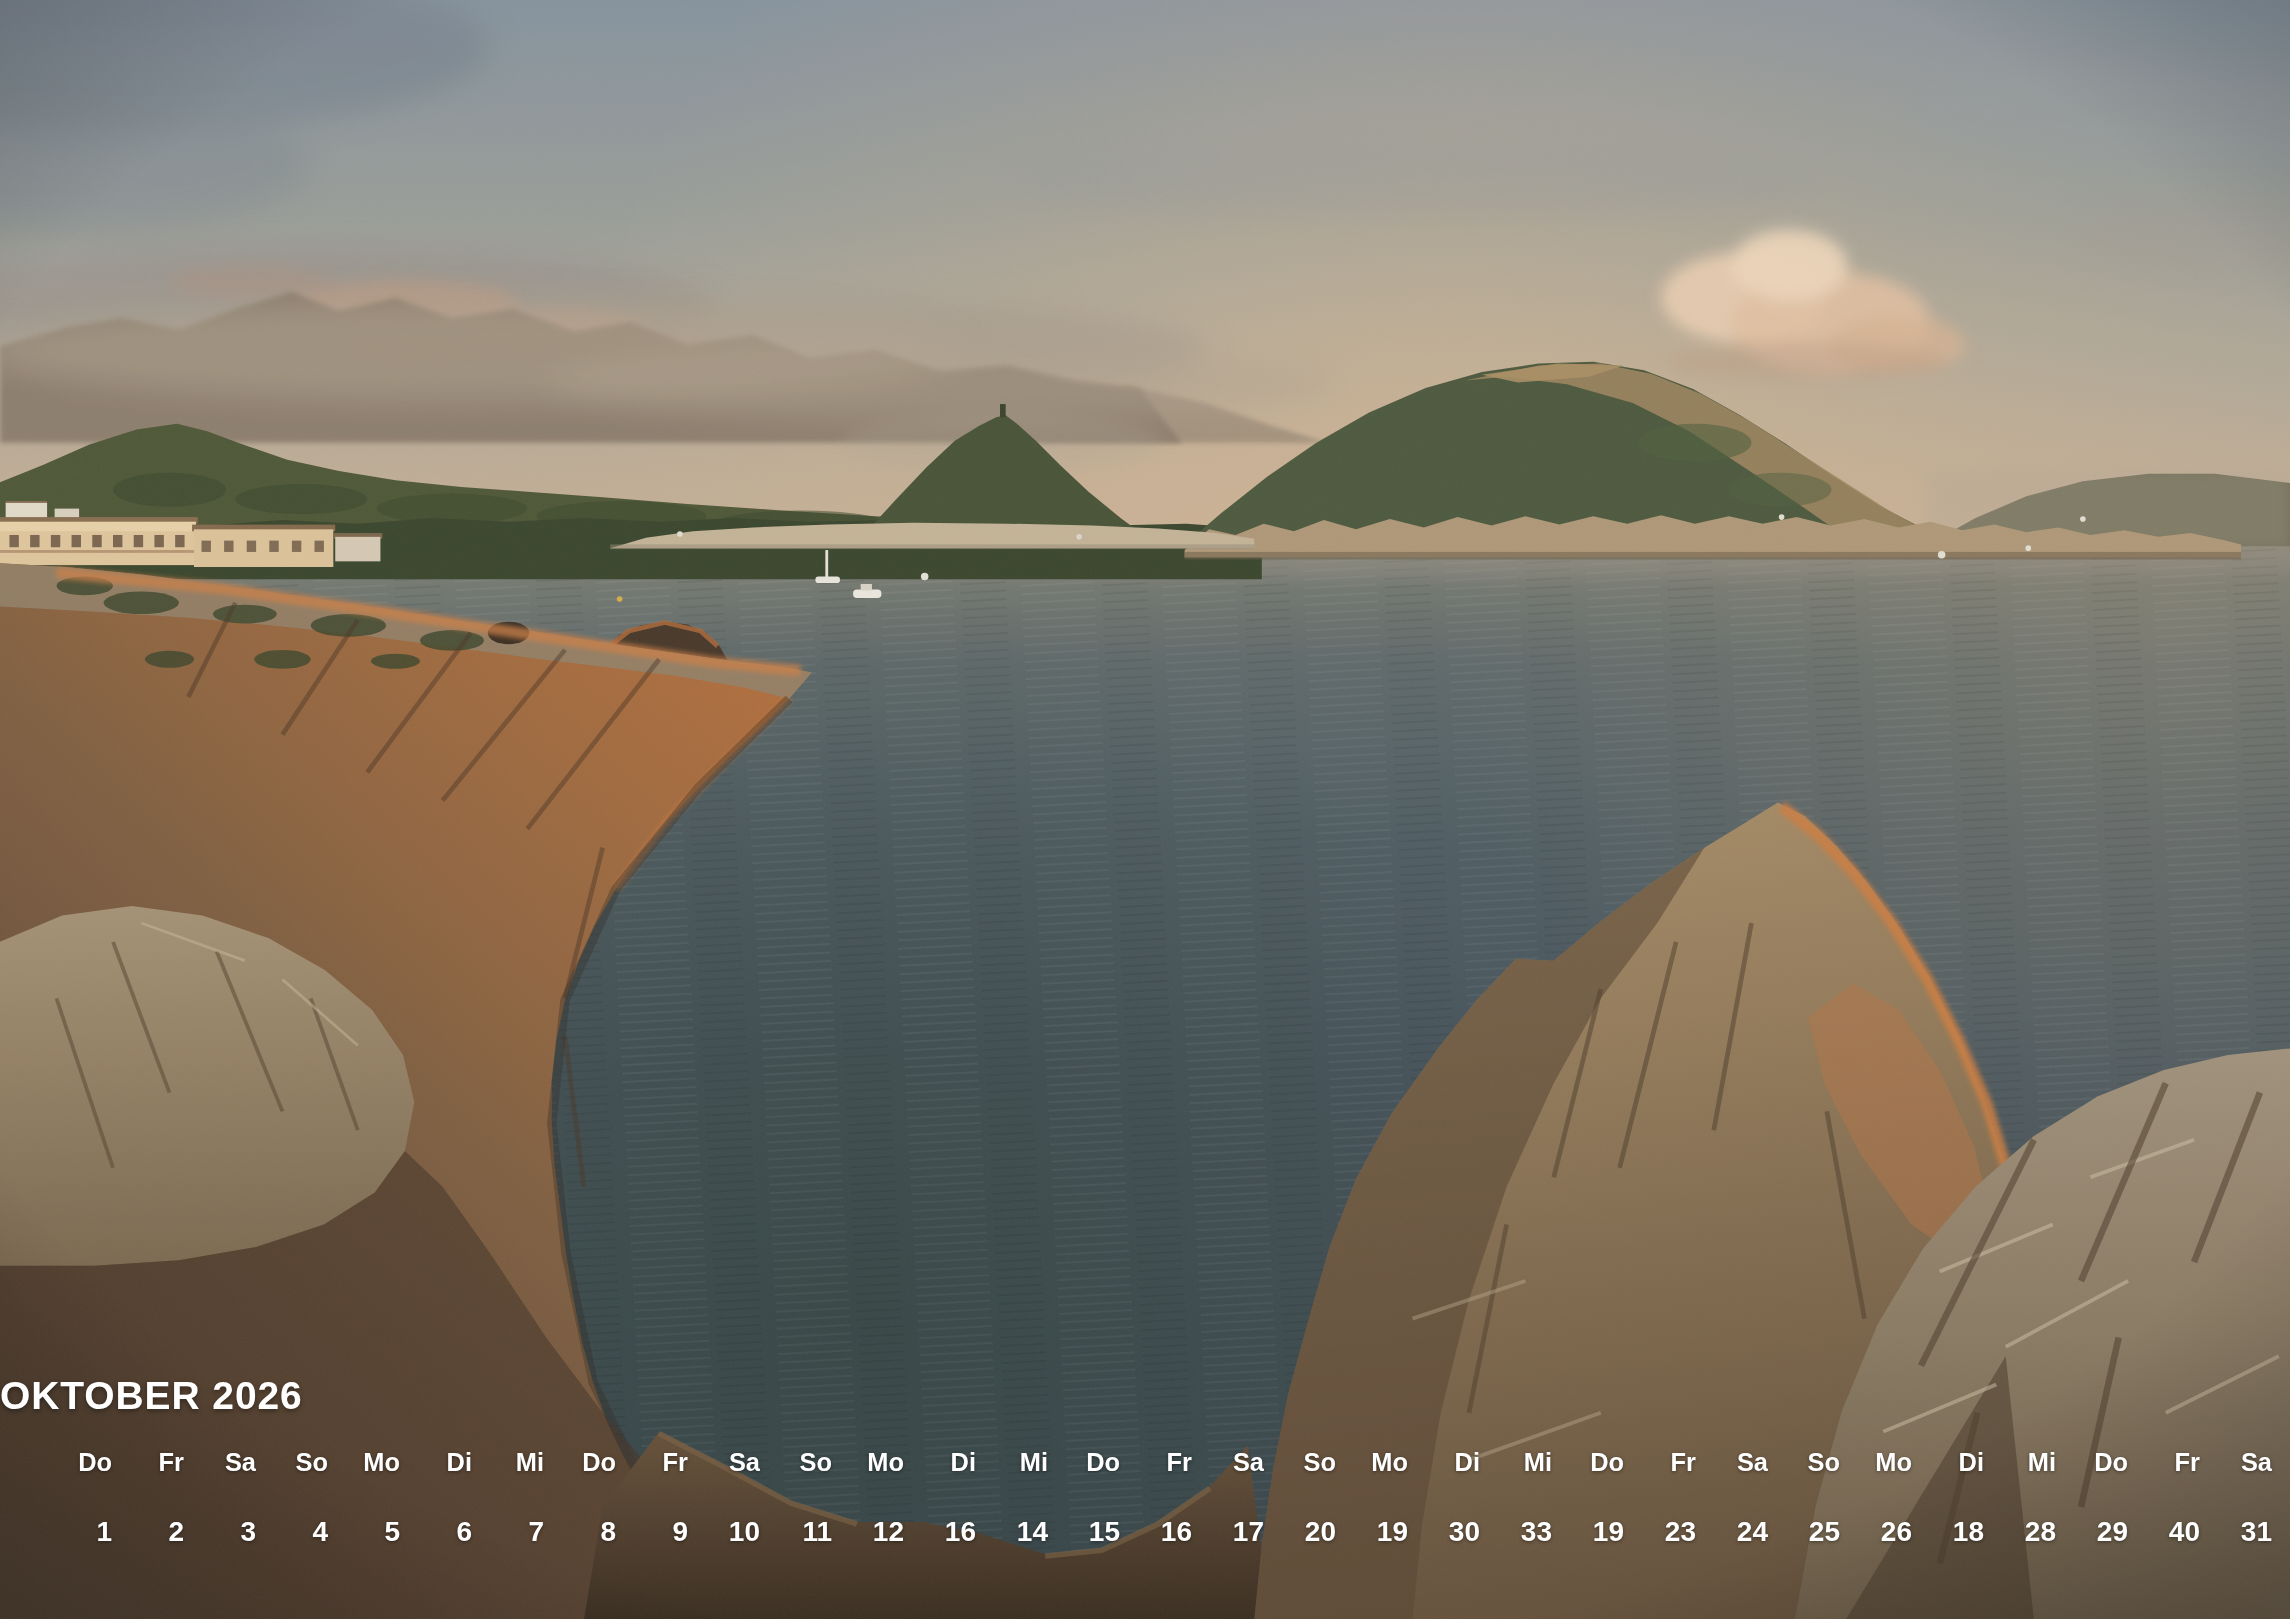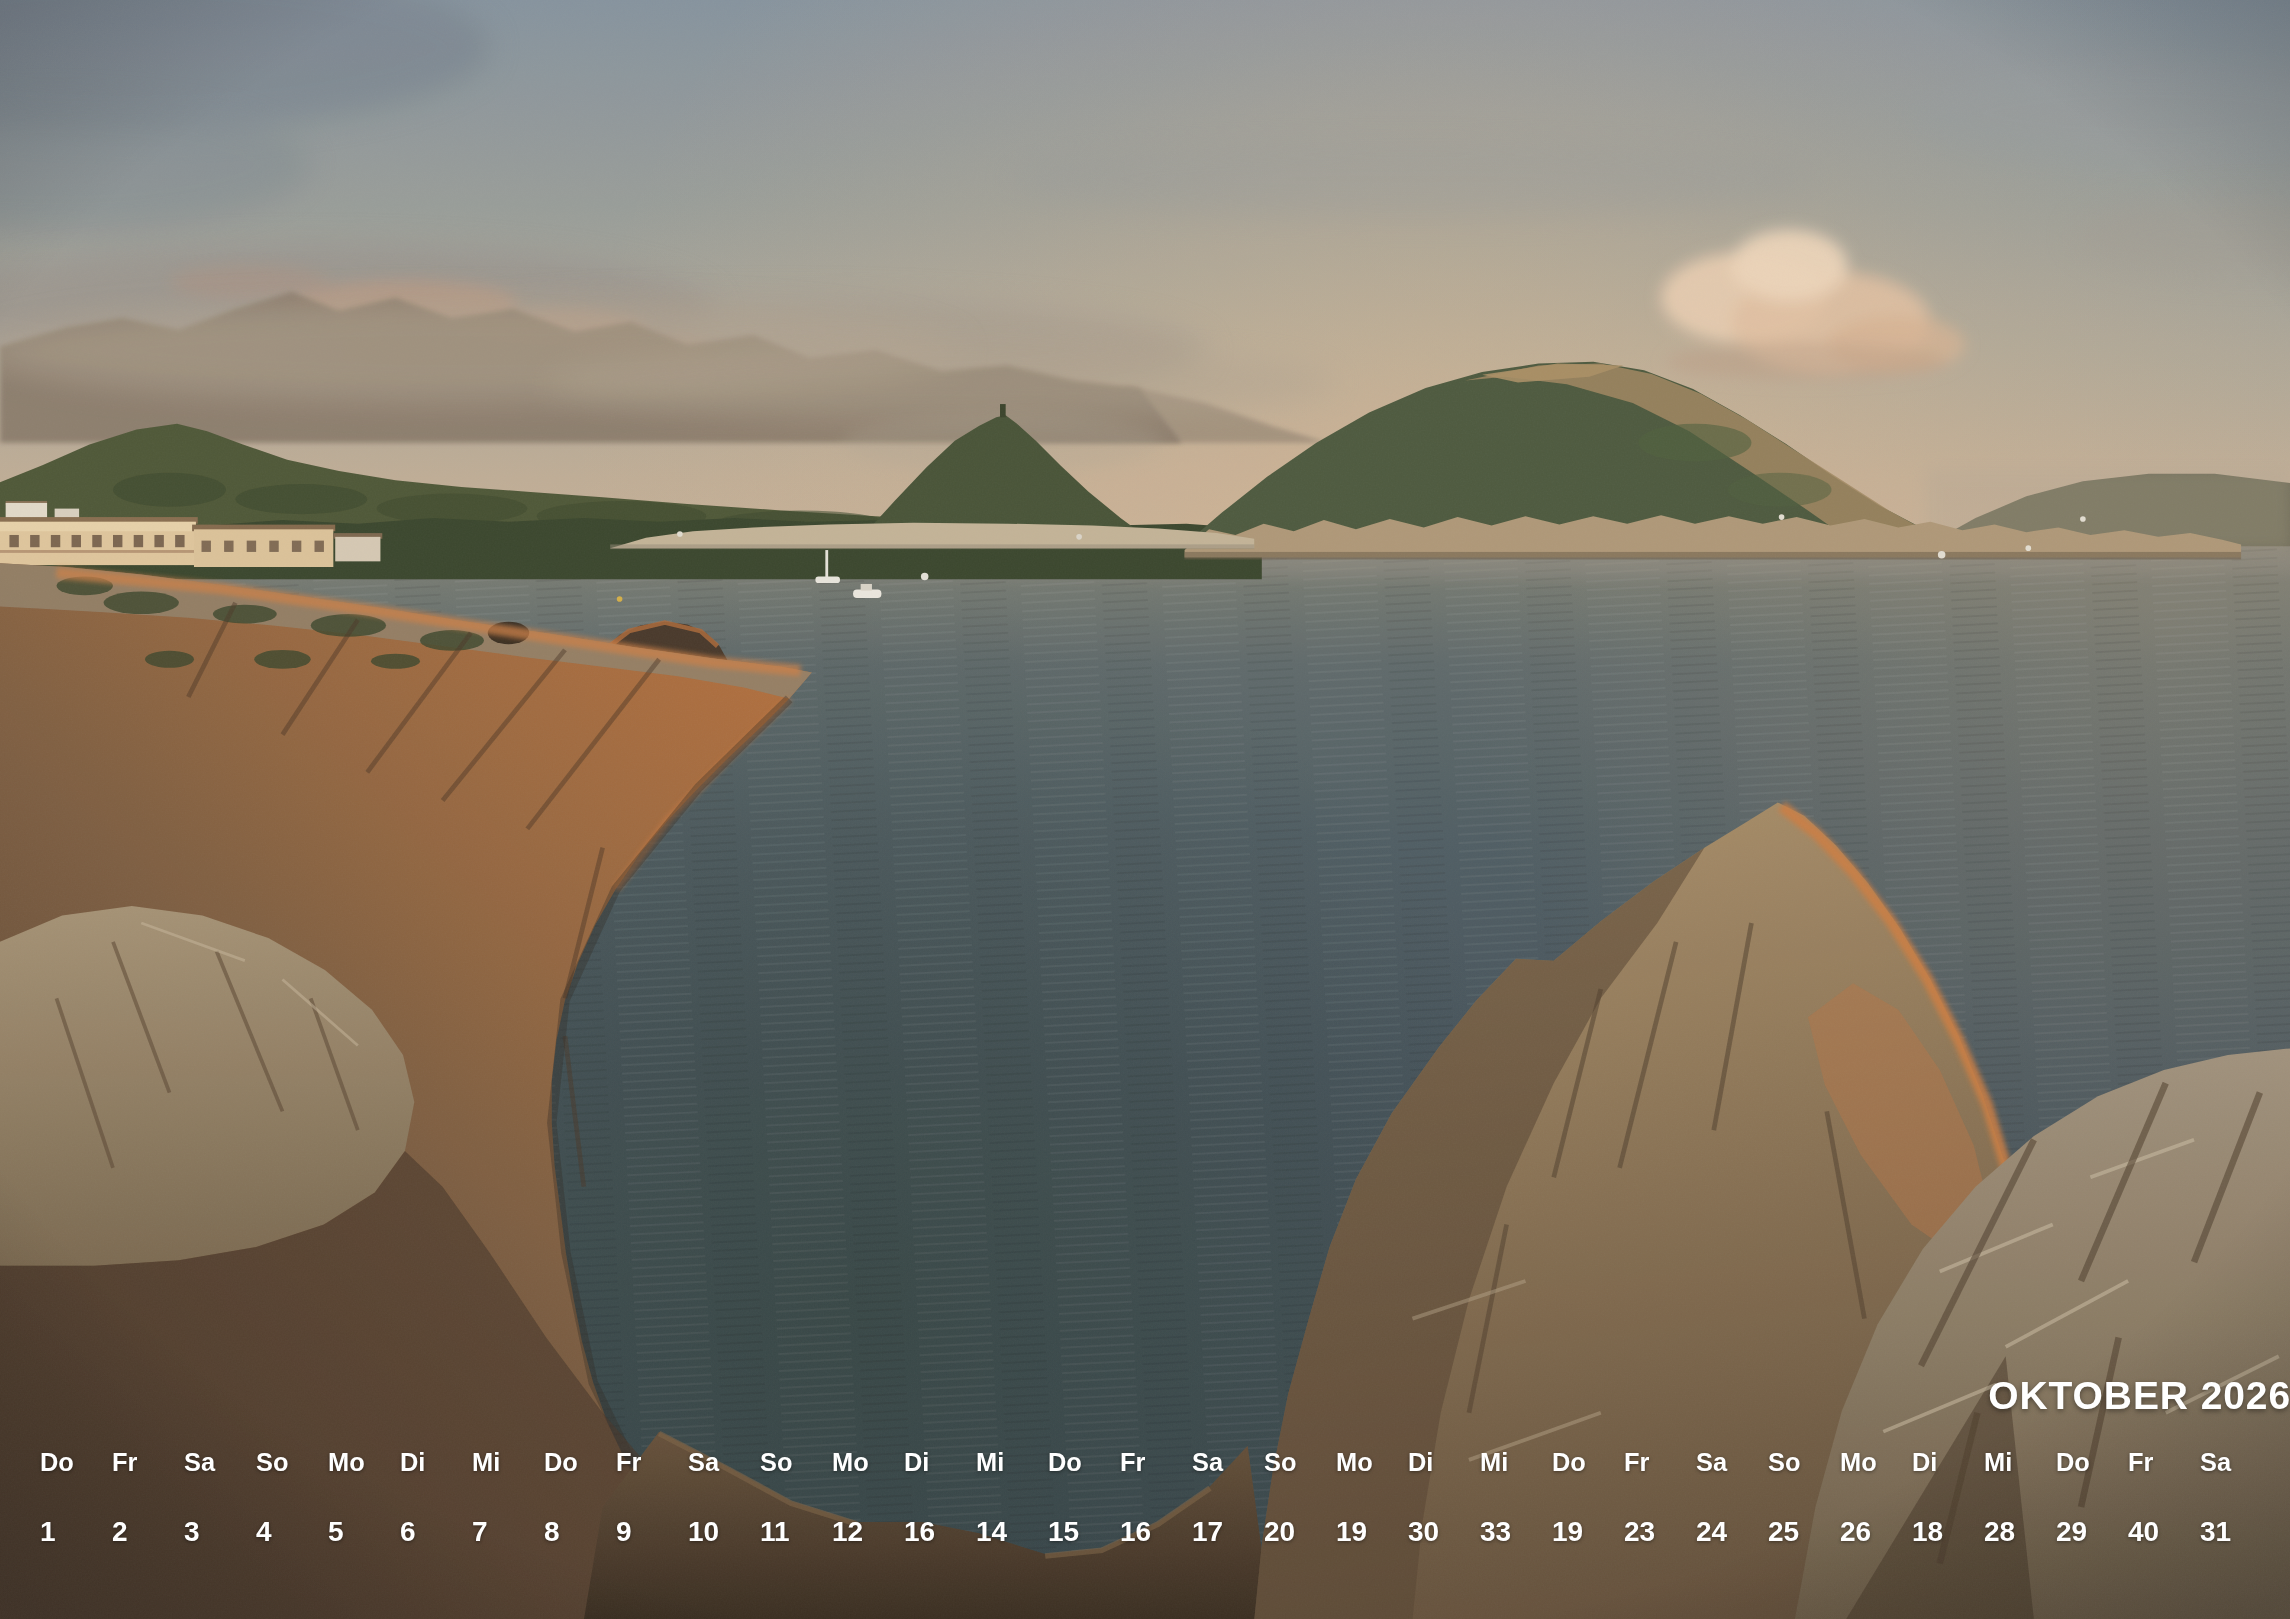--- a/index.html
+++ b/index.html
@@ -1,24 +1,24 @@
 <!DOCTYPE html>
 <html style="font-size:15px"><head>
 <meta charset="utf-8">
 <style>
   html,body{margin:0;padding:0;background:#222;}
   .stage{position:relative;width:2291px;height:1620px;overflow:hidden;
          font-family:"Liberation Sans",sans-serif;}
   .scene{position:absolute;inset:0;display:block;}
   
-  .cal-title{position:absolute;left:0;right:0;top:1375px;text-align:right;
+  .cal-title{position:absolute;left:0;right:0;top:1375px;text-align:left;
              font-weight:700;font-size:39px;line-height:41px;color:#ffffff;
              letter-spacing:0.9px;text-shadow:0 1.9px 5.6px rgba(0,0,0,.4);}
   .cal-grid{position:absolute;left:40px;top:1448px;display:flex;}
-  .cal-cell{width:72px;text-align:left;color:#ffffff;}
+  .cal-cell{width:72px;text-align:right;color:#ffffff;}
   .cal-wd{font-weight:700;font-size:25.4px;line-height:28px;
           text-shadow:0 0.9px 3.8px rgba(0,0,0,.45);}
   .cal-dt{font-weight:700;font-size:28px;line-height:30px;margin-top:41px;
           text-shadow:0 0.9px 3.8px rgba(0,0,0,.45);}
 </style>
 </head>
 <body>
 
 <div class="stage">
 

